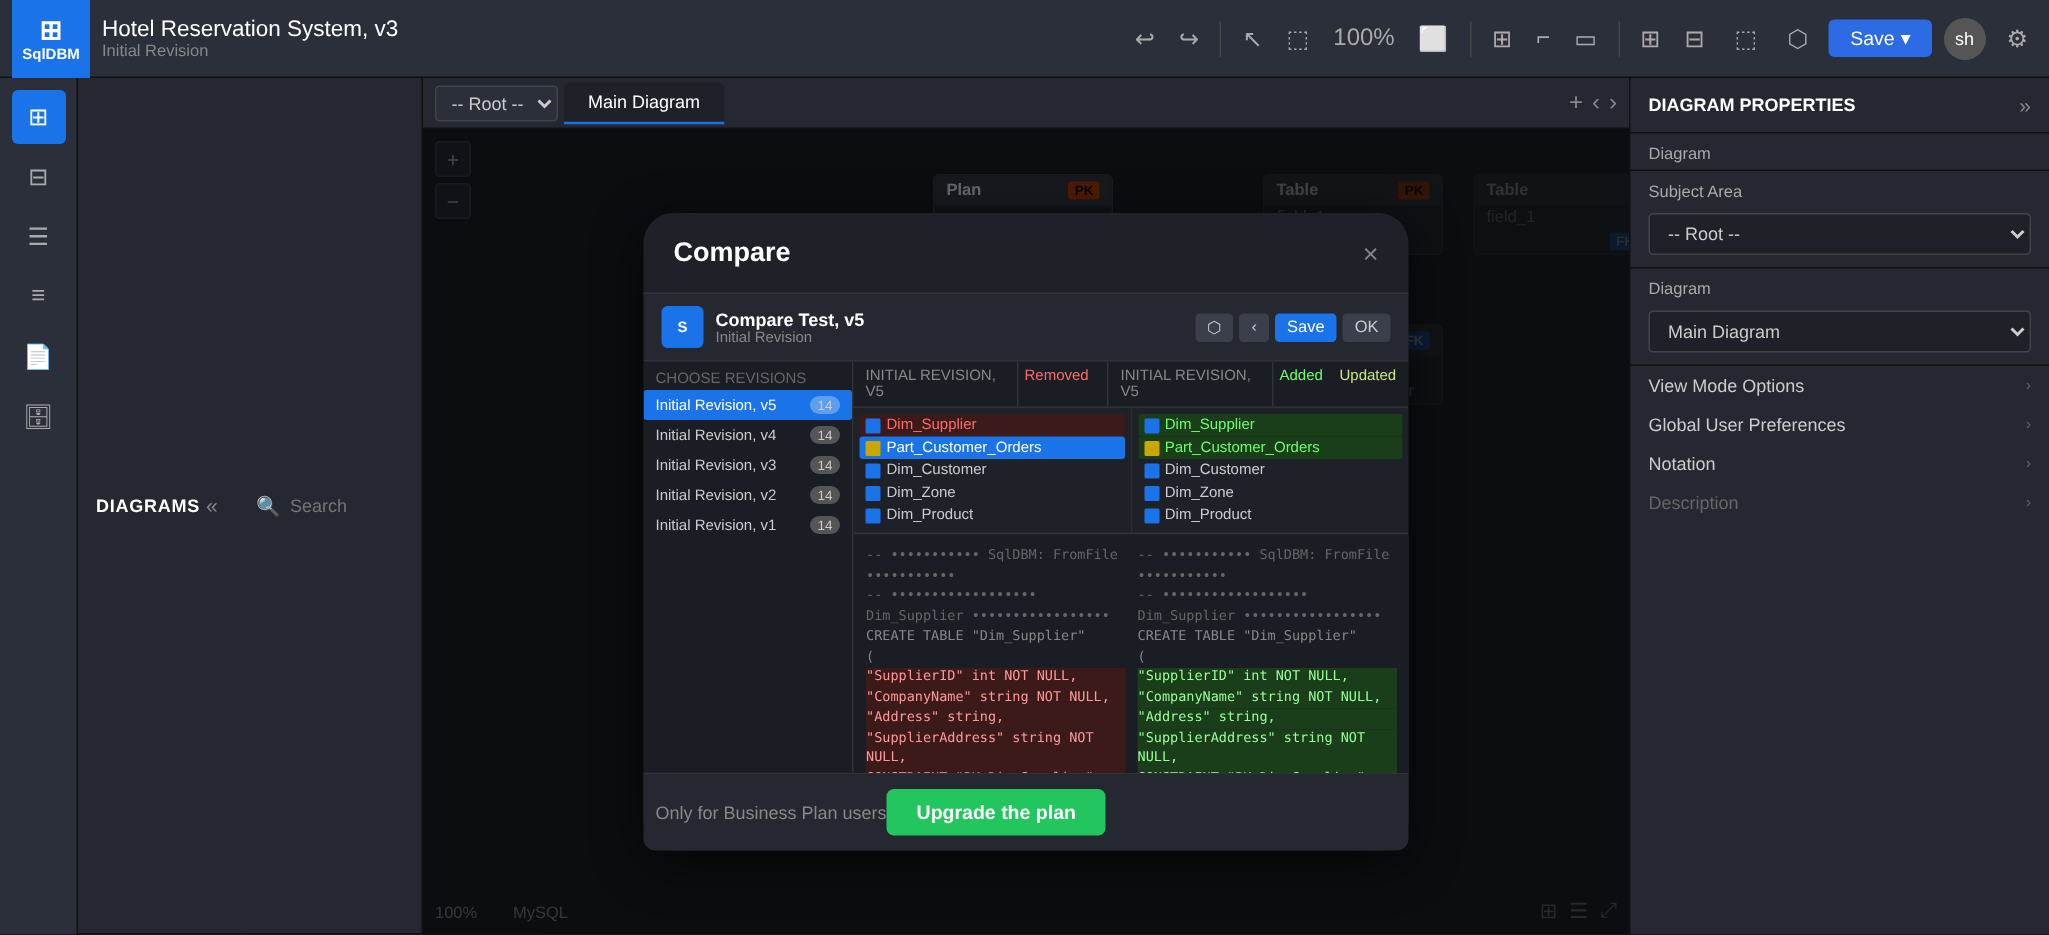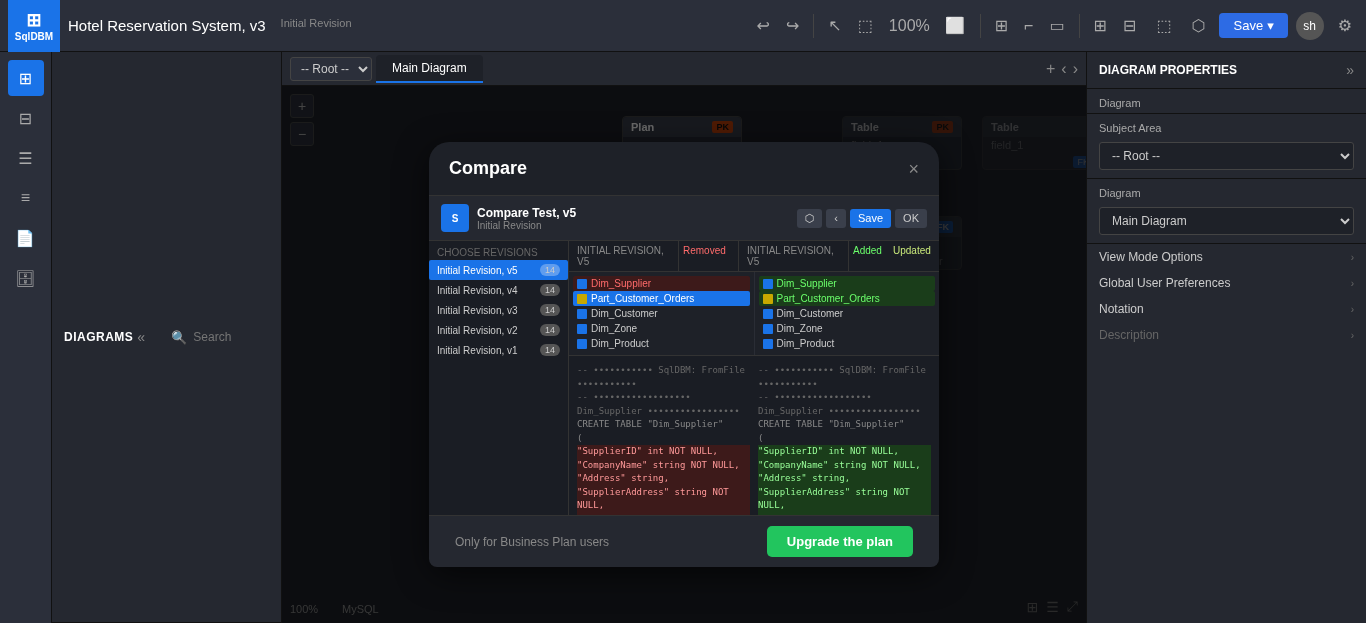--- a/index.html
+++ b/index.html
@@ -2,21 +2,21 @@
 <html><head>
   <meta charset="utf-8">
   <style>
     * { box-sizing: border-box; margin: 0; padding: 0; }
     body { font-family: -apple-system, BlinkMacSystemFont, 'Segoe UI', sans-serif; background: #1e2128; color: #ccc; font-size: 13px; overflow: hidden; width: 1366px; height: 623px; }
 
     
     .top-bar { display: flex; align-items: center; background: #2b2f3a; height: 52px; padding: 0 8px; gap: 8px; border-bottom: 1px solid #111; }
     .app-logo { width: 52px; height: 52px; background: #1a73e8; display: flex; flex-direction: column; align-items: center; justify-content: center; color: white; font-size: 10px; font-weight: bold; flex-shrink: 0; }
     .app-logo .logo-icon { font-size: 18px; }
-    .title-area { display: flex; flex-direction: row; flex: 1; gap: 15px; }
+    .title-area { display: flex; flex-direction: column; flex: 1; }
     .app-title { color: #fff; font-size: 15px; font-weight: 500; }
     .app-subtitle { color: #888; font-size: 11px; }
     .toolbar-icons { display: flex; gap: 4px; align-items: center; }
     .toolbar-btn { background: none; border: none; color: #aaa; cursor: pointer; padding: 4px 6px; border-radius: 3px; font-size: 16px; }
     .toolbar-sep { width: 1px; background: #444; height: 24px; margin: 0 4px; }
     .save-btn { background: #2d6be4; color: white; border: none; padding: 5px 14px; border-radius: 4px; cursor: pointer; font-size: 13px; display: flex; align-items: center; gap: 4px; }
     .avatar-btn { background: #555; color: white; border: none; width: 28px; height: 28px; border-radius: 50%; cursor: pointer; font-size: 12px; }
     .top-bar-right { display: flex; align-items: center; gap: 8px; margin-left: auto; }
 
     
@@ -121,21 +121,21 @@
     .tbl-icon.yellow { background: #c8a800; }
     
     .sql-diff-area { background: #1a1d24; border-top: 1px solid #333; padding: 8px; font-family: monospace; font-size: 9px; color: #888; max-height: 160px; overflow-y: auto; }
     .sql-comment { color: #666; }
     .sql-diff-cols { display: flex; gap: 8px; justify-content: center; }
     .sql-diff-col { flex: 1; }
     .sql-line { line-height: 1.5; }
     .sql-removed { background: #3d1a1a; color: #ff9999; }
     .sql-added { background: #1a3d1a; color: #99ff99; }
     
-    .modal-footer { display: flex; align-items: center; justify-content: space-between; padding: 10px 26px; border-top: 1px solid #333; background: #252830; border-radius: 0 0 8px 8px; }
+    .modal-footer { display: flex; align-items: center; padding: 10px 8px; border-top: 1px solid #333; background: #252830; border-radius: 0 0 8px 8px; }
     .modal-footer-text { color: #888; font-size: 12px; }
     .upgrade-btn { background: #22c55e; color: white; border: none; padding: 8px 20px; border-radius: 5px; cursor: pointer; font-size: 13px; font-weight: 600; }
   </style>
 </head>
 <body>
 
 <div class="top-bar">
   <div class="app-logo">
     <span class="logo-icon">⊞</span>
     <span>SqlDBM</span>

